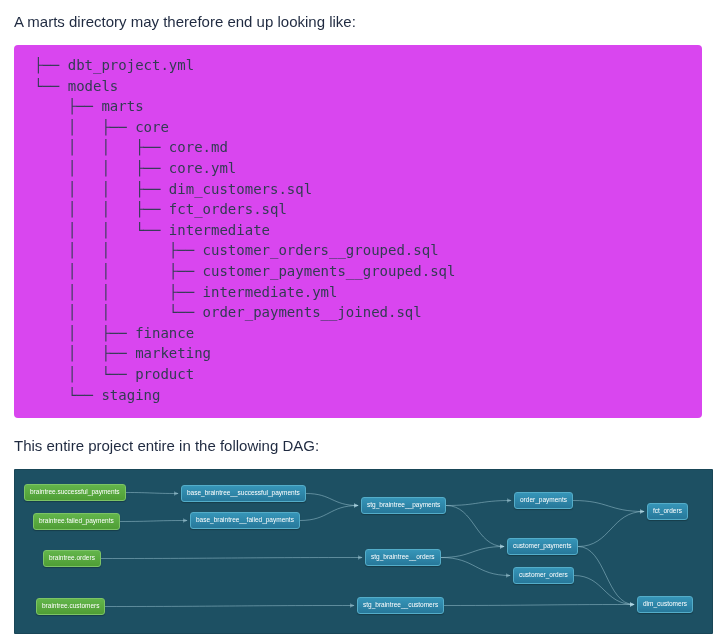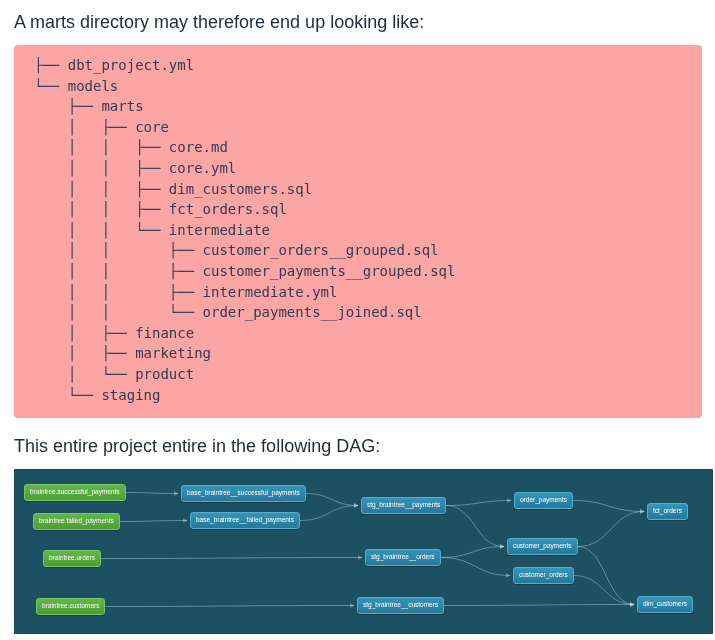--- a/index.html
+++ b/index.html
@@ -9,27 +9,27 @@
     background: #ffffff;
     font-family: "Liberation Sans", sans-serif;
     color: #1f2a40;
     overflow: hidden;
   }
   .page {
     padding: 12px 0 0 14px;
   }
   .para {
     margin: 0 14px 13px 0;
-    font-size: 18px;
+    font-size: 15px;
     line-height: 20px;
     color: #1f2a40;
   }
   .code-block {
     width: 648px;
-    background: #fca5a5;
+    background: #d946ef;
     border-radius: 4px;
     padding: 10px 20px 13px 20px;
     margin: 0 0 18px 0;
   }
   .code-block pre {
     margin: 0;
     font-family: "DejaVu Sans Mono", monospace;
     font-size: 14px;
     line-height: 20.6px;
     color: #323c52;

